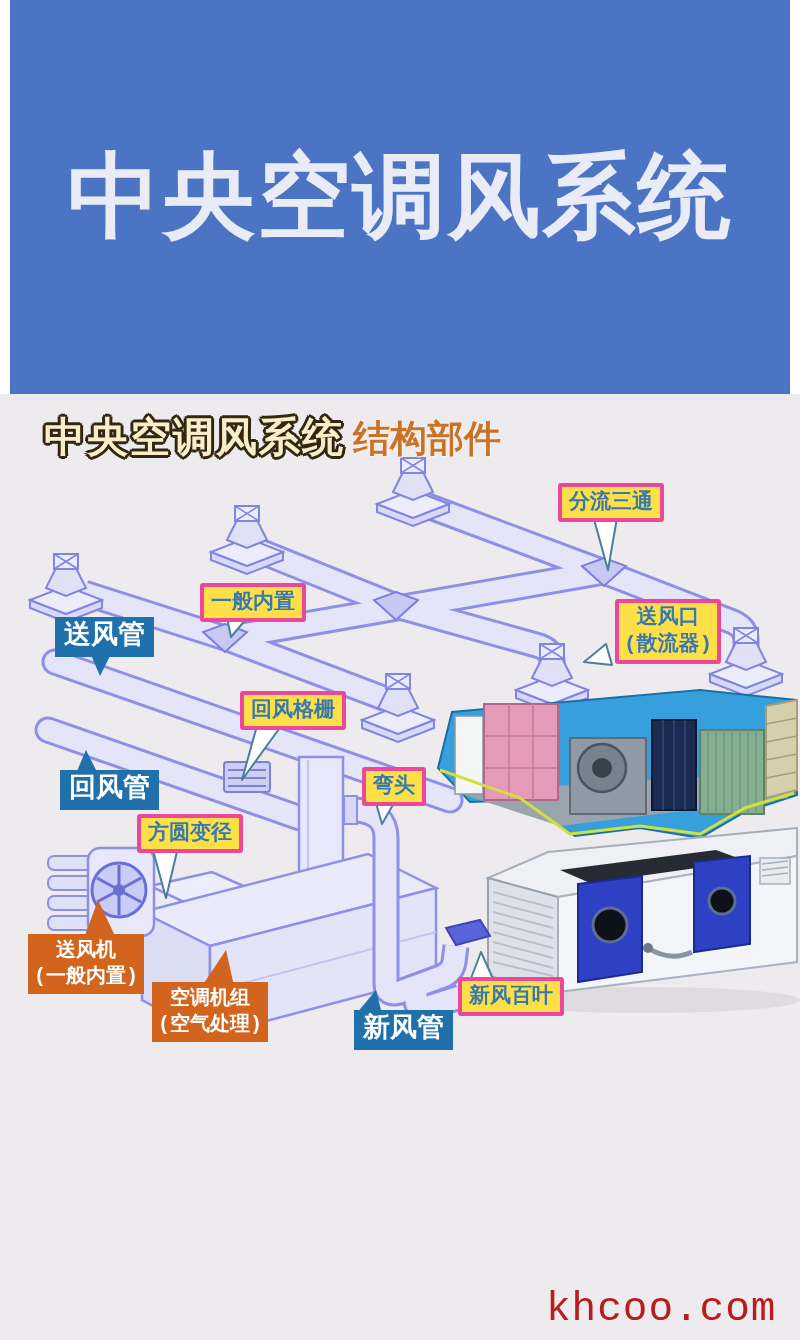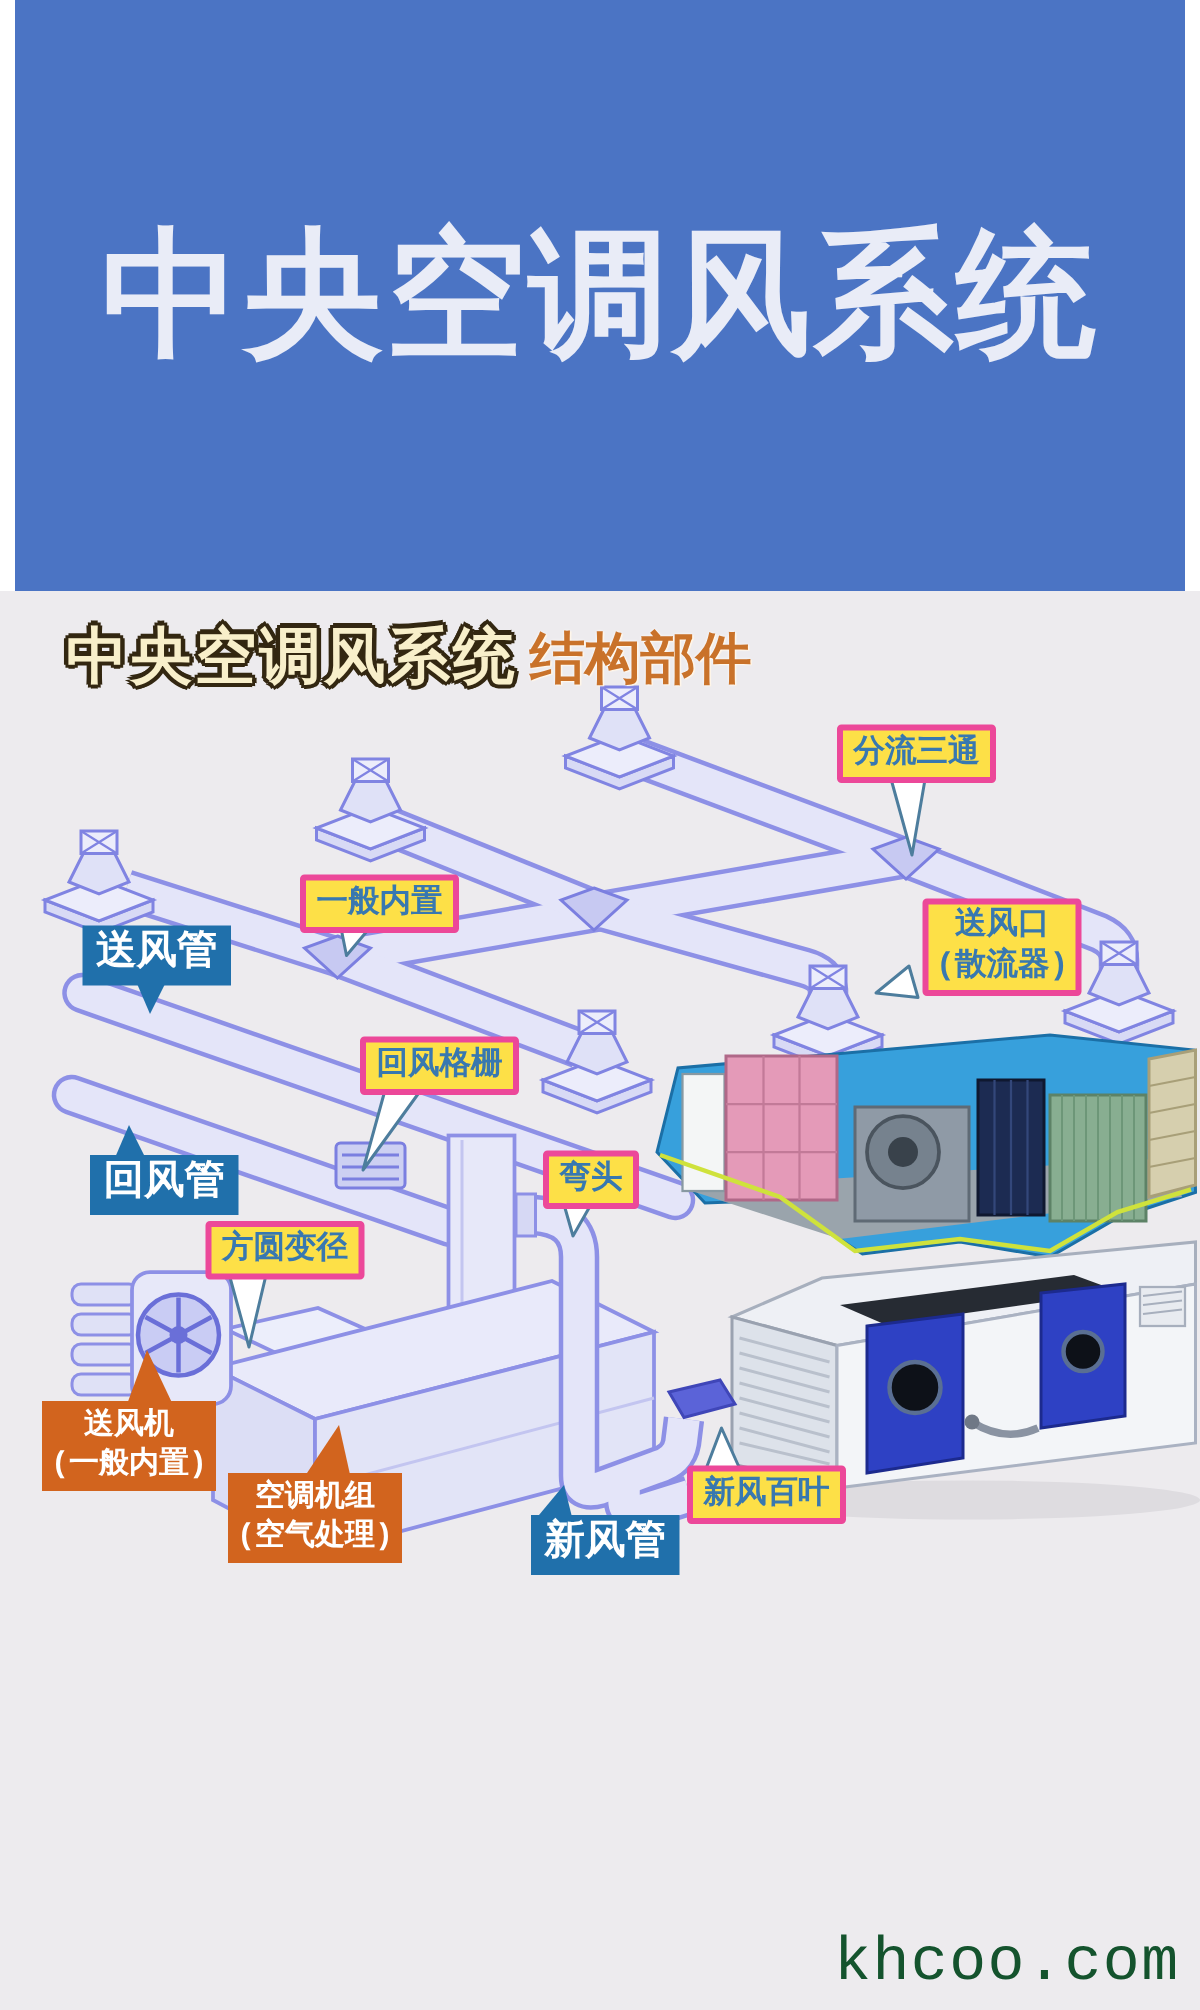--- a/index.html
+++ b/index.html
@@ -27,21 +27,21 @@
   
   svg.scene{position:absolute;left:0;top:0;z-index:1;}
   .dO path{stroke:#8d90e6;stroke-width:27;fill:none;stroke-linejoin:round;stroke-linecap:butt;}
   .dI path{stroke:#e4e5f9;stroke-width:21;fill:none;stroke-linejoin:round;stroke-linecap:butt;}
   .dOr path{stroke:#8d90e6;stroke-width:27;fill:none;stroke-linecap:round;}
   .dIr path{stroke:#e4e5f9;stroke-width:21;fill:none;stroke-linecap:round;}
   .ptr-w{fill:#ffffff;stroke:#4d7d9d;stroke-width:2;stroke-linejoin:round;}
   .ptr-b{fill:#2070ab;}
   .ptr-o{fill:#d2641e;}
   
-  .watermark{position:absolute;left:546px;top:1286px;font-size:41px;color:#14532d;letter-spacing:1px;z-index:6;margin-left:10px;}
+  .watermark{position:absolute;left:546px;top:1286px;font-size:41px;color:#b91c1c;letter-spacing:1px;z-index:6;}
 </style>
 </head>
 <body>
 
 <div class="page">
 
   <div class="header">
     <div class="header-inner">
       <div class="header-line">中央空调风系统</div>
     </div>

